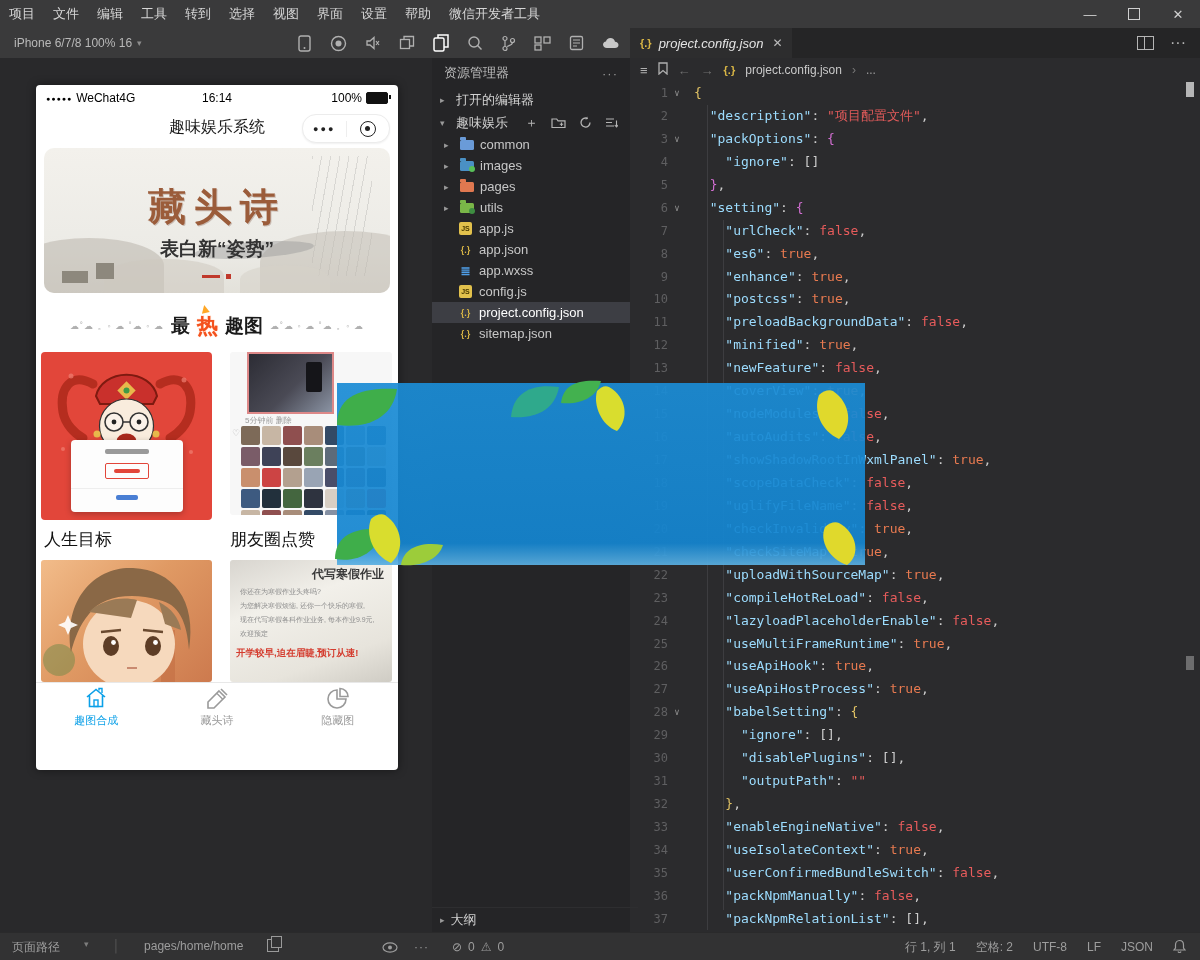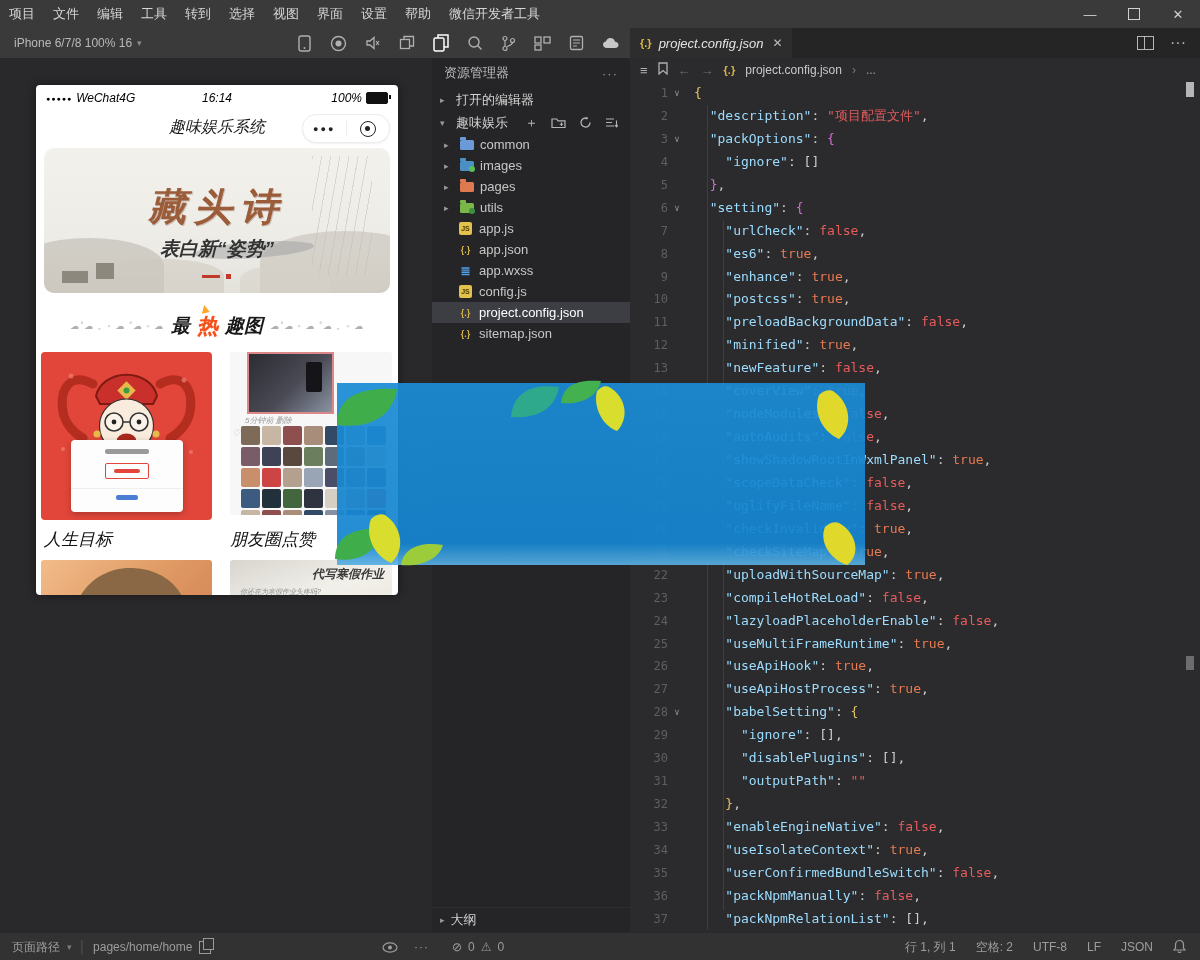--- a/index.html
+++ b/index.html
@@ -61,22 +61,22 @@
   .folder::before{content:"";position:absolute;left:0;top:-3px;width:6px;height:3px;border-radius:1px 1px 0 0;background:inherit;}
   .fb{background:#6a9bd8;} .fi{background:#4a90c4;} .fp{background:#e07850;} .fu{background:#7ab648;}
   .badge{position:absolute;right:-1px;bottom:-1px;width:6px;height:6px;border-radius:50%;}
   .ficon .jsq{width:13px;height:13px;background:#e2c14c;color:#4a3b00;border-radius:2px;font-size:7px;font-weight:bold;
        display:flex;align-items:center;justify-content:center;}
   .ficon .wx{color:#4f9ee8;font-weight:bold;font-size:12px;}
   #outline-row{position:absolute;left:0;bottom:0;width:198px;height:24px;display:flex;align-items:center;gap:6px;
                padding-left:8px;color:#cfcfcf;border-top:1px solid #2e2e30;}
   
   #sim{left:0;top:58px;width:432px;height:874px;background:#29292b;}
-  #phone{position:absolute;left:36px;top:27px;width:362px;height:510px;background:#fff;border-radius:4px;
-         box-shadow:0 0 10px rgba(0,0,0,.45);overflow:hidden;color:#111;font-style:italic;}
+  #phone{position:absolute;left:36px;top:27px;width:362px;height:685px;background:#fff;border-radius:4px;
+         box-shadow:0 0 10px rgba(0,0,0,.45);overflow:hidden;color:#111;}
   #p-status{height:26px;display:flex;align-items:center;padding:0 10px;font-size:12px;color:#000;}
   #p-status .dots{font-size:7px;letter-spacing:1px;margin-right:4px;}
   #p-status .time{position:absolute;left:0;right:0;text-align:center;}
   #p-status .right{margin-left:auto;display:flex;align-items:center;gap:4px;z-index:1;}
   .battery{width:20px;height:10px;border:1.3px solid #111;border-radius:2px;position:relative;background:#111;}
   .battery::after{content:"";position:absolute;right:-4px;top:2px;width:2px;height:4px;background:#111;}
   #p-nav{height:33px;position:relative;display:flex;align-items:center;justify-content:center;}
   #p-title{font-size:16px;color:#1a1a1a;}
   #capsule{position:absolute;right:8px;top:3px;width:86px;height:27px;border:1px solid #ececec;border-radius:14px;
            background:#fff;box-shadow:0 1px 2px rgba(0,0,0,.06);display:flex;align-items:center;}
@@ -142,21 +142,21 @@
       display:flex;}
   .ptab{flex:1;display:flex;flex-direction:column;align-items:center;justify-content:center;gap:2px;font-size:11px;color:#9a9a9a;}
   .ptab.active{color:#0ba0e8;}
   
   #overlay{left:337px;top:383px;width:528px;height:182px;z-index:50;
       background:linear-gradient(180deg,rgba(27,140,213,.93) 0%,rgba(20,133,208,.93) 88%,rgba(90,175,225,.93) 100%);}
   .leaf{position:absolute;}
   
   #bottombar{left:0;top:932px;width:1200px;height:28px;background:#323233;border-top:1px solid #2a2a2b;
       display:flex;align-items:center;font-size:12px;color:#9d9d9d;}
-  #bb-left{display:flex;align-items:center;gap:7px;padding-left:12px;}
+  #bb-left{display:flex;align-items:flex-start;gap:24px;padding-left:12px;}
   #bb-left .caret{font-size:9px;color:#7d7d7d;}
   #bb-left .sep{color:#5a5a5a;}
   #bb-eye{position:absolute;left:382px;display:flex;}
   #bb-more{position:absolute;left:414px;letter-spacing:1px;color:#9a9a9a;}
   #bb-problems{position:absolute;left:452px;display:flex;gap:6px;align-items:center;color:#9d9d9d;}
   #bb-right{position:absolute;right:14px;display:flex;align-items:center;gap:20px;color:#9d9d9d;}
   .copy-glyph{width:10px;height:11px;border:1.2px solid #9a9a9a;position:relative;display:inline-block;}
   .copy-glyph::after{content:"";position:absolute;left:2.5px;top:-3.5px;width:9px;height:10px;border:1.2px solid #9a9a9a;background:#323233;}
 </style>
 </head>

